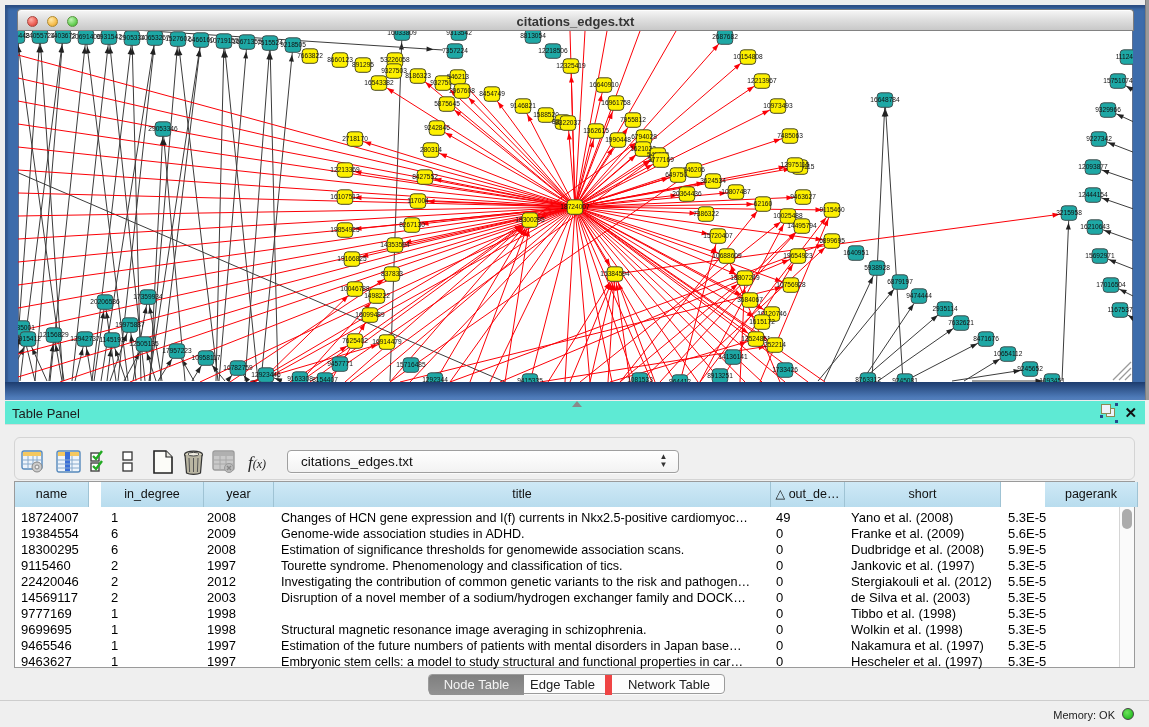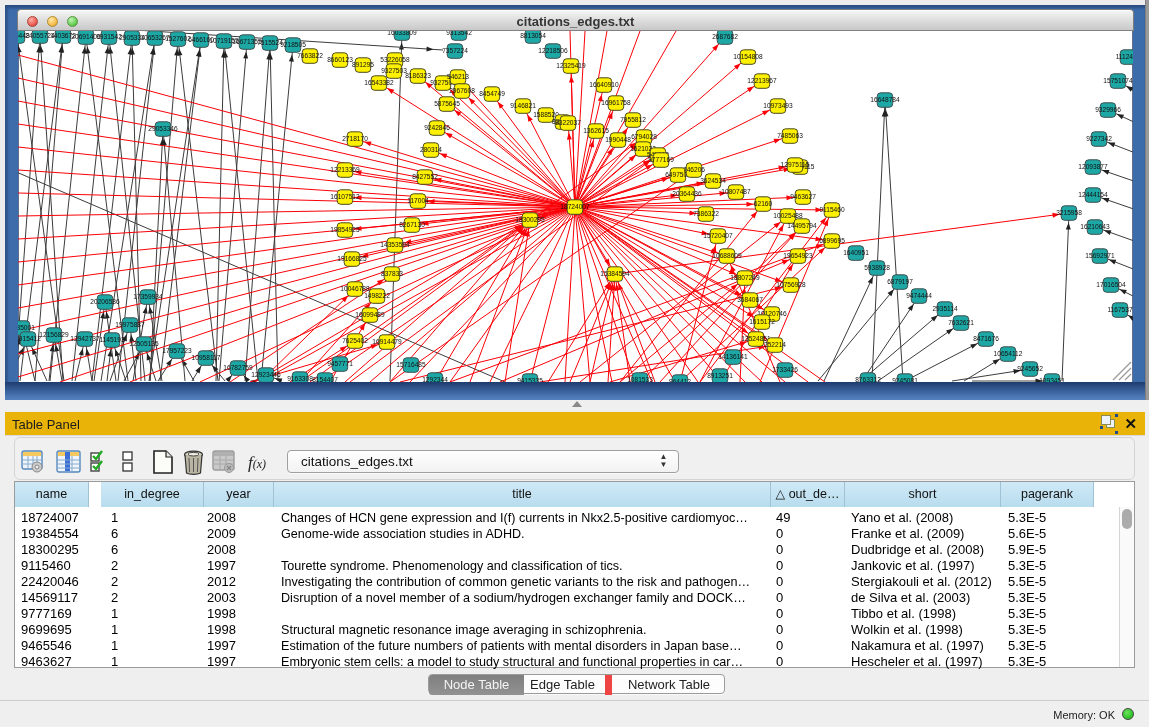--- a/index.html
+++ b/index.html
@@ -7,21 +7,21 @@
 #appright{position:absolute;right:0;top:0;width:4px;height:727px;background:#9a9a9a;border-left:1px solid #7e7e7e}
 #win{position:absolute;left:17px;top:9px;width:1117px;height:373px}
 #titlebar{position:absolute;left:0;top:0;width:100%;height:22px;border-radius:4px 4px 0 0;background:linear-gradient(#f7f7f7,#dedede 50%,#c8c8c8);border:1px solid #7d7d7d;border-bottom:1px solid #828282;box-shadow:inset 0 1px 0 #fdfdfd}
 #title{position:absolute;left:0;top:4px;width:100%;text-align:center;font-size:13px;font-weight:bold;color:#353535}
 .tl{position:absolute;top:6px;width:11px;height:11px;border-radius:50%}
 #tlr{left:9px;background:radial-gradient(circle at 35% 30%,#ffb0a8,#ec5f55 60%,#c63a30);border:.5px solid #a8453e}
 #tly{left:29px;background:radial-gradient(circle at 35% 30%,#ffe9a8,#f6be4f 60%,#d99a28);border:.5px solid #b08a2e}
 #tlg{left:49px;background:radial-gradient(circle at 35% 30%,#c1f3b5,#69d158 60%,#3fa32e);border:.5px solid #56953e}
 #canvas{position:absolute;left:1px;top:22px;width:1115px;height:351px;background:#fff;border-left:1px solid #60718f;border-right:1px solid #60718f}
 #panel{position:absolute;left:0;top:400px;width:1149px;height:327px;background:#efefef}
-#phead{position:absolute;left:5px;top:11px;width:1140px;height:25px;background:#eab308;border-top:1px solid #ededed;border-bottom:1px solid #dadada}
+#phead{position:absolute;left:5px;top:0;width:1140px;height:25px;background:#5eead4;border-top:1px solid #ededed;border-bottom:1px solid #dadada}
 #phead span{position:absolute;left:7px;top:5px;font-size:13px;color:#1c1c1c}
 #pclose{position:absolute;right:8px;top:3px;font-size:15px;font-weight:bold;color:#111}
 #pfloat{position:absolute;right:30px;top:7px;width:9px;height:9px;border:1.4px solid #8a8a55;background:#eef2fa}
 #pfloat:before{content:"";position:absolute;left:-6px;top:-5px;width:8px;height:8px;border:1.3px solid #8a8a55;background:#eef2fa}
 #pfloat:after{content:"";position:absolute;left:-7px;top:6px;width:3px;height:3px;background:#234a8a;box-shadow:15px -12px 0 #234a8a,15px 5px 0 #234a8a}
 #toolbox{position:absolute;left:14px;top:37px;width:1121px;height:43px;background:#f0f0f0;border:1px solid #d4d4d4;border-radius:6px}
 #toolbar{position:absolute;left:0;top:0;width:100%;height:100%}
 #combo{position:absolute;left:287px;top:50px;width:392px;height:23px;background:linear-gradient(#ffffff,#f2f2f2);border:1px solid #9f9f9f;border-radius:4px;box-shadow:0 1px 1px rgba(255,255,255,.8)}
 #combo span{position:absolute;left:13px;top:3px;font-size:13.5px;color:#111}
 #stepper{position:absolute;right:8px;top:2px;width:13px;height:17px;color:#333;font-size:8px;line-height:8px;text-align:center}
@@ -815,21 +815,21 @@
         <div id="stepper">▲<br>▼</div>
       </div>
  </div>
  <div id="tbl">
   <div class="hcell" style="left:0;width:74px">name</div>
   <div class="hcell" style="left:86px;width:103px">in_degree</div>
   <div class="hcell" style="left:189px;width:70px">year</div>
   <div class="hcell" style="left:259px;width:497px">title</div>
   <div class="hcell" style="left:756px;width:74px">△ out_de…</div>
   <div class="hcell" style="left:830px;width:156px">short</div>
-  <div class="hcell" style="left:986px;width:93px">pagerank</div>
+  <div class="hcell" style="left:1030px;width:93px">pagerank</div>
   <div class="trow" style="top:28px">
 <span class="c0">18724007</span>
         <span class="c1">1</span>
         <span class="c2">2008</span>
         <span class="c3">Changes of HCN gene expression and I(f) currents in Nkx2.5-positive cardiomyoc…</span>
         <span class="c4">49</span>
         <span class="c5">Yano et al. (2008)</span>
         <span class="c6">5.3E-5</span>
       </div>
       <div class="trow" style="top:44px">
@@ -838,20 +838,21 @@
         <span class="c2">2009</span>
         <span class="c3">Genome-wide association studies in ADHD.</span>
         <span class="c4">0</span>
         <span class="c5">Franke et al. (2009)</span>
         <span class="c6">5.6E-5</span>
       </div>
       <div class="trow" style="top:60px">
 <span class="c0">18300295</span>
         <span class="c1">6</span>
         <span class="c2">2008</span>
+        <span class="c3">Estimation of significance thresholds for genomewide association scans.</span>
         <span class="c4">0</span>
         <span class="c5">Dudbridge et al. (2008)</span>
         <span class="c6">5.9E-5</span>
       </div>
       <div class="trow" style="top:76px">
 <span class="c0">9115460</span>
         <span class="c1">2</span>
         <span class="c2">1997</span>
         <span class="c3">Tourette syndrome. Phenomenology and classification of tics.</span>
         <span class="c4">0</span>

